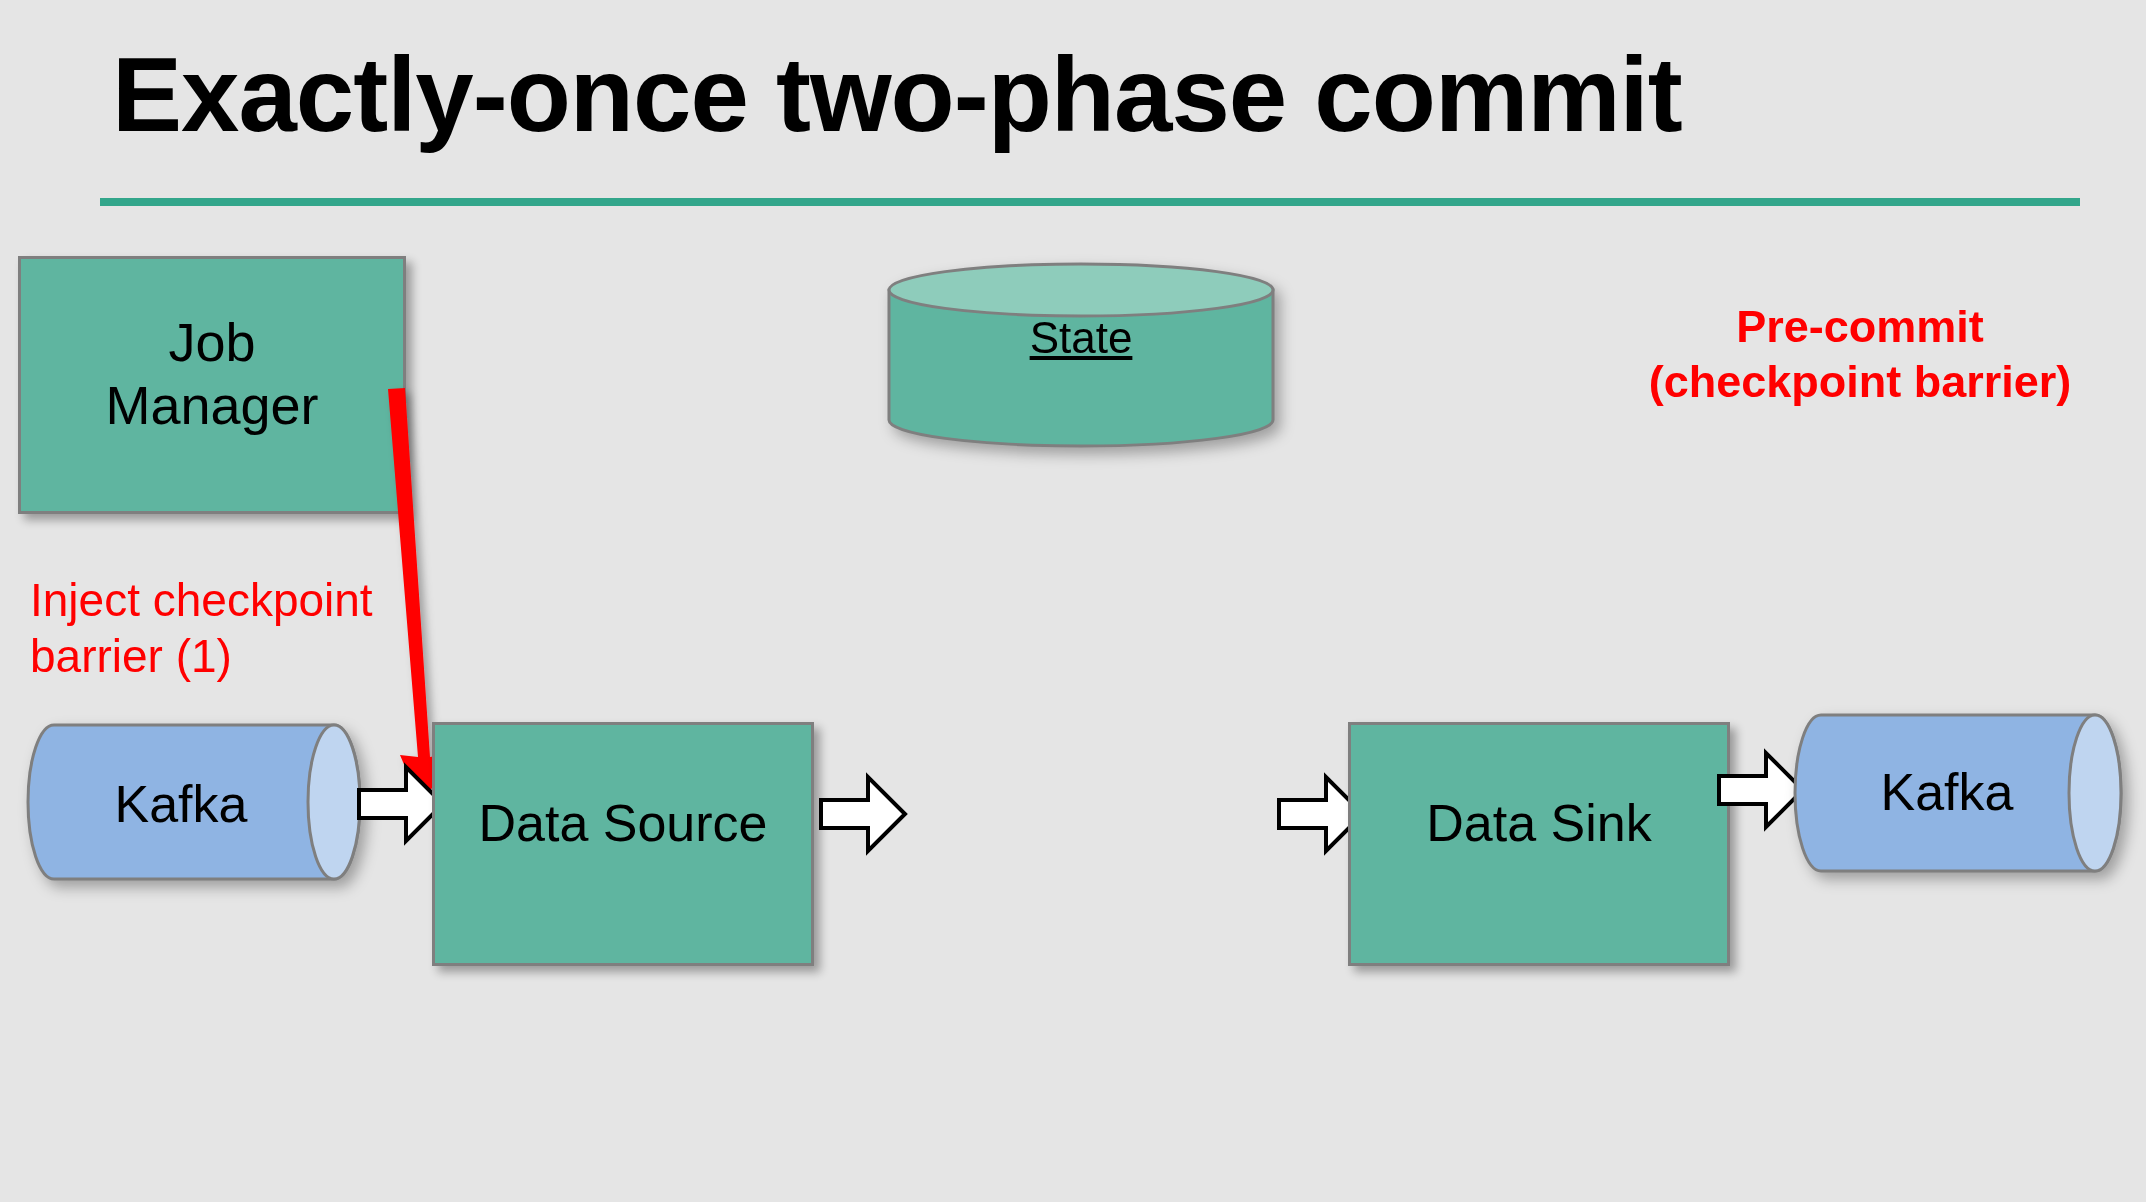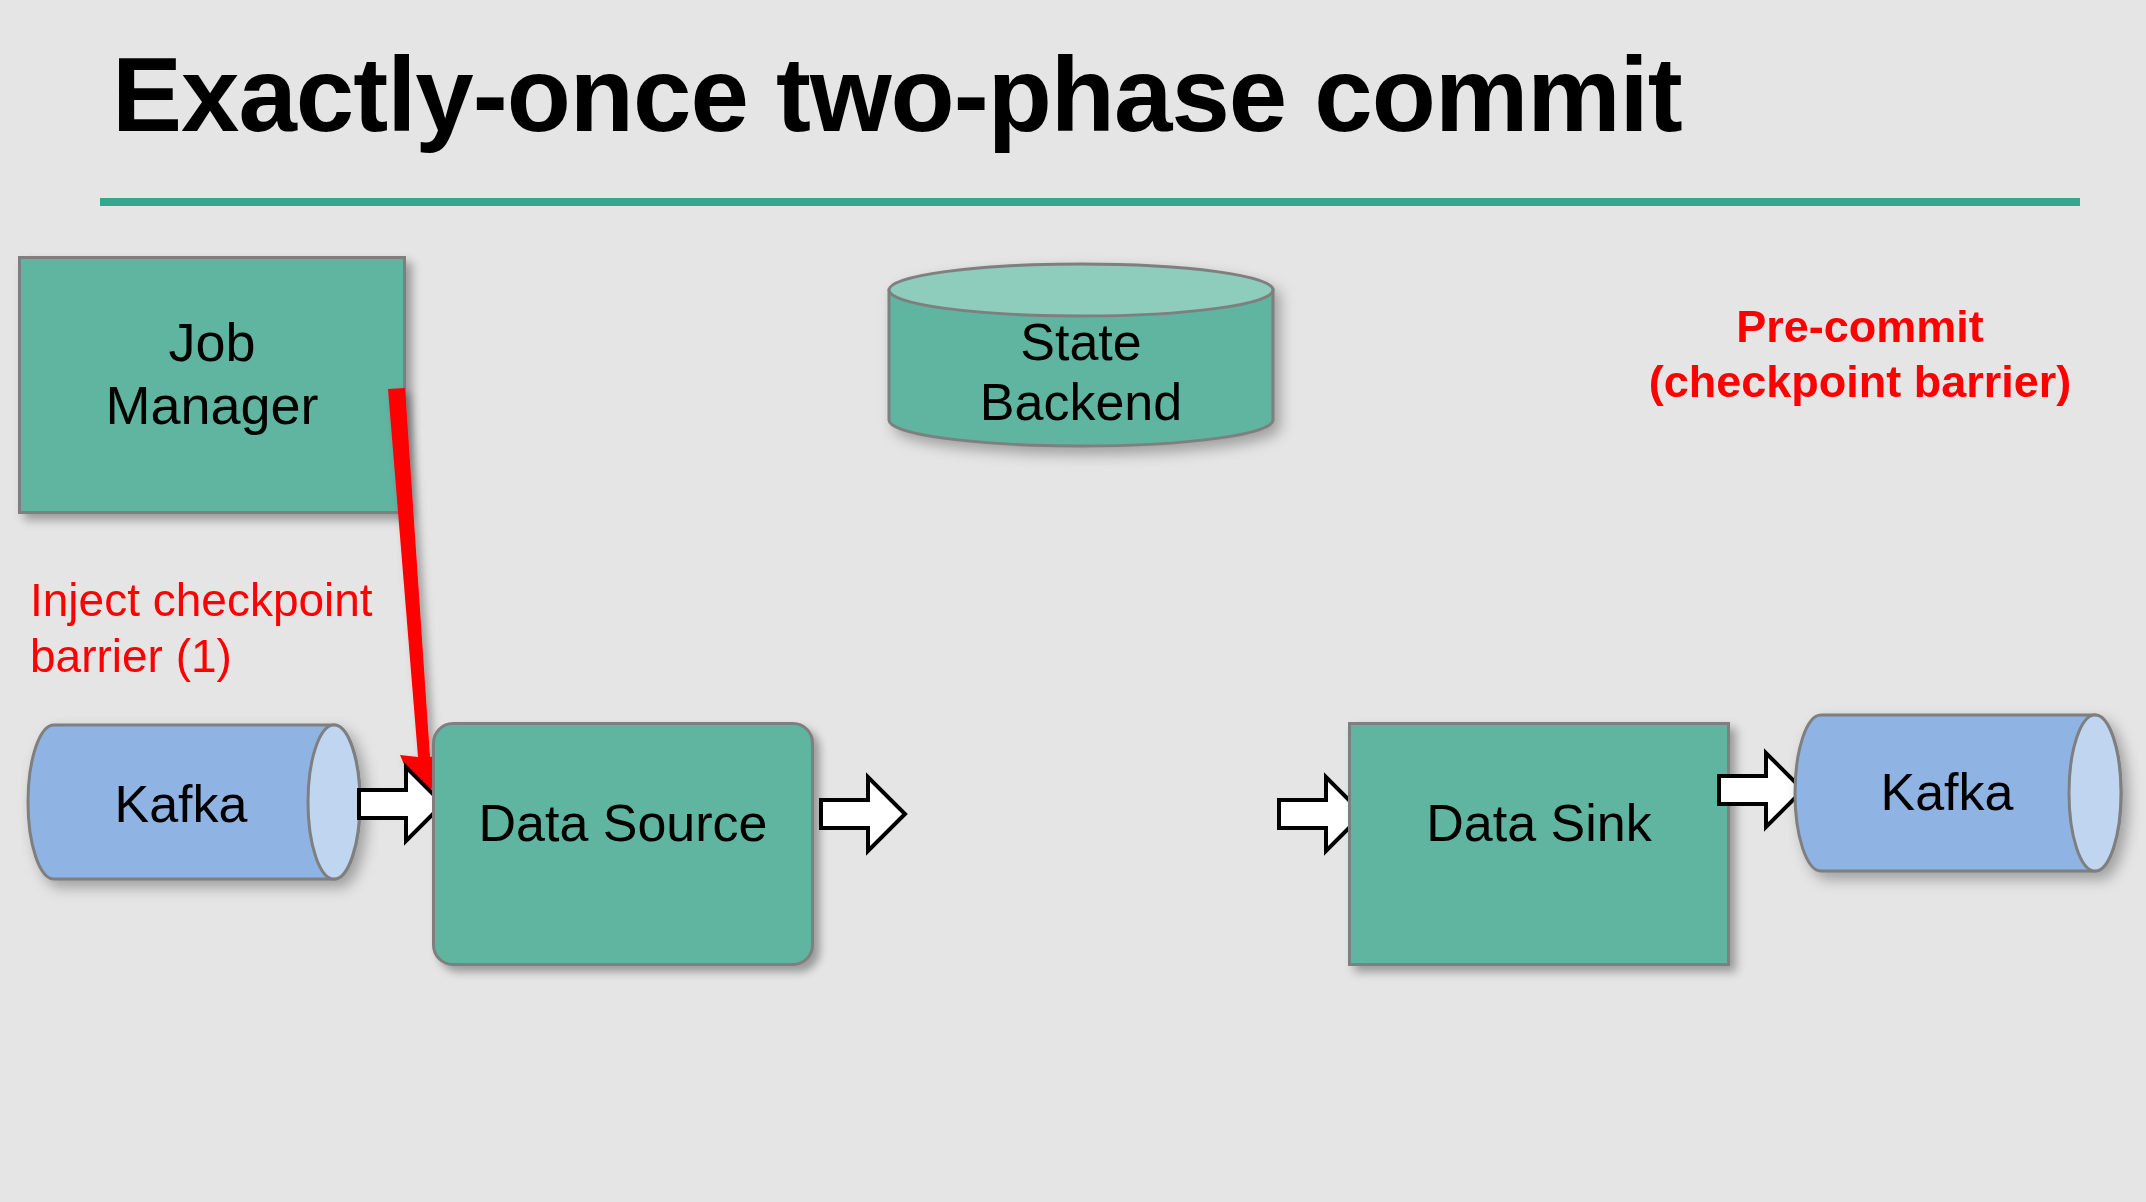--- a/index.html
+++ b/index.html
@@ -63,36 +63,36 @@
     box-shadow: 6px 6px 9px rgba(0,0,0,0.33);
   }
   .proc-box .shape-label {
     font-size: 52px;
     text-align: center;
   }
 
   #box-jobmanager { left: 18px;  top: 256px; width: 388px;  height: 258px; }
   #box-jobmanager .shape-label { top: 52px; font-size: 54px; }
 
-  #box-datasource { left: 432px;  top: 722px; width: 382px; height: 244px; border-radius: 21px; }
+  #box-datasource { left: 432px;  top: 722px; width: 382px; height: 244px; }
   #box-datasource .shape-label { top: 68px; }
 
   #box-window     { left: 890px;  top: 722px; width: 382px; height: 244px; }
   #box-window .shape-label { top: 68px; }
 
   #box-datasink   { left: 1348px; top: 722px; width: 382px; height: 244px; }
   #box-datasink .shape-label { top: 68px; }
 
   
   .cyl-v {
     position: absolute;
     filter: drop-shadow(6px 7px 7px rgba(0,0,0,0.30));
   }
   .cyl-v svg { display: block; }
-  .cyl-v .shape-label { font-size: 52px; }
+  .cyl-v .shape-label { font-size: 44px; text-decoration: underline; }
 
   #cyl-statebackend { left: 886px; top: 262px; width: 390px; height: 186px; }
   #cyl-statebackend .shape-label { top: 50px; }
 
   
   .cyl-h {
     position: absolute;
     filter: drop-shadow(6px 7px 7px rgba(0,0,0,0.30));
   }
   .cyl-h svg { display: block; }
@@ -164,21 +164,20 @@
     </div>
   </div>
 
   <div class="cyl-v" id="cyl-statebackend">
     <svg width="390" height="186" viewBox="0 0 390 186">
       <path d="M3,28 L3,158 A192,26 0 0 0 387,158 L387,28 Z" fill="#5FB5A0" stroke="#7F7F7F" stroke-width="3"></path>
       <ellipse cx="195" cy="28" rx="192" ry="26" fill="#8ECCBB" stroke="#7F7F7F" stroke-width="3"></ellipse>
     </svg>
     <div class="shape-label">
       <span>State</span><br>
-      <span>Backend</span>
     </div>
   </div>
 
   <div class="anno-red" id="anno-precommit">
     <span>Pre-commit</span><br>
     <span>(checkpoint barrier)</span>
   </div>
 
   <div class="anno-red" id="anno-inject">
     <span>Inject checkpoint</span><br>

